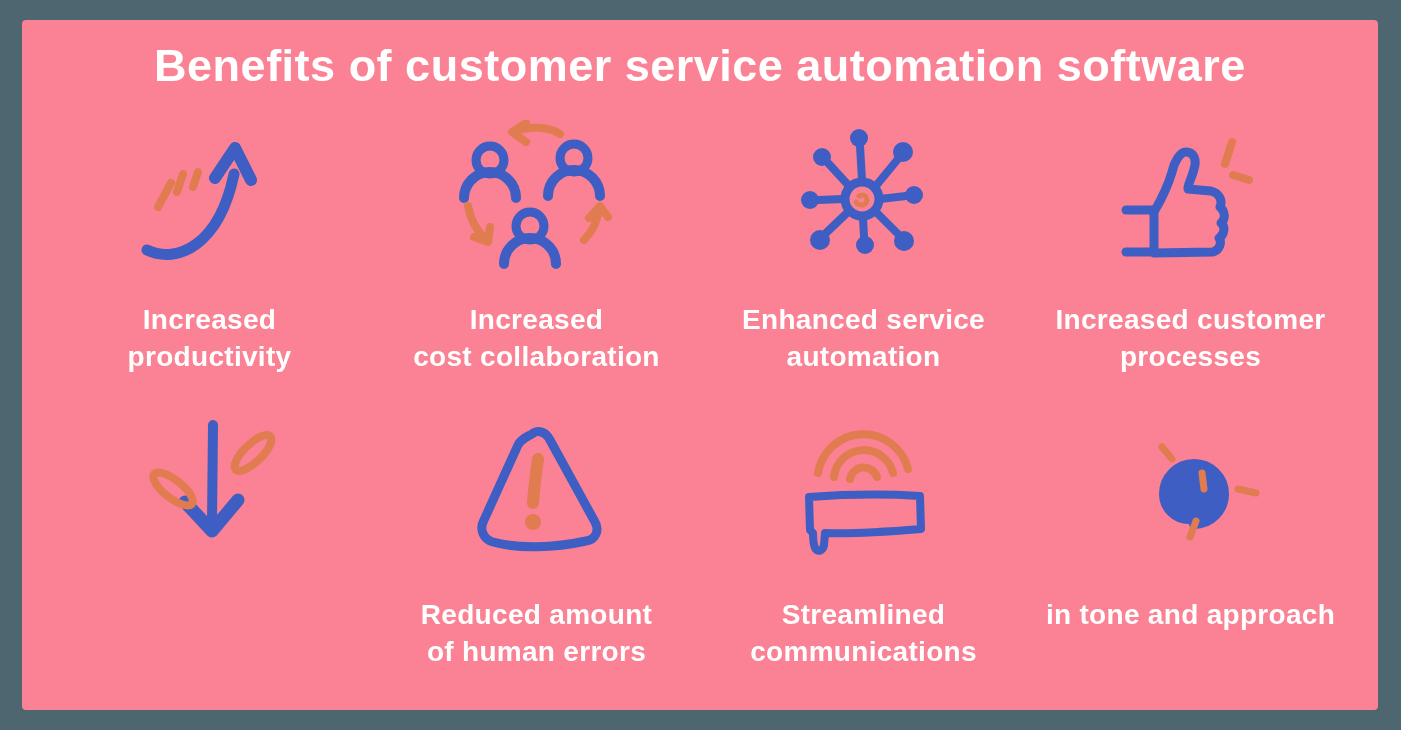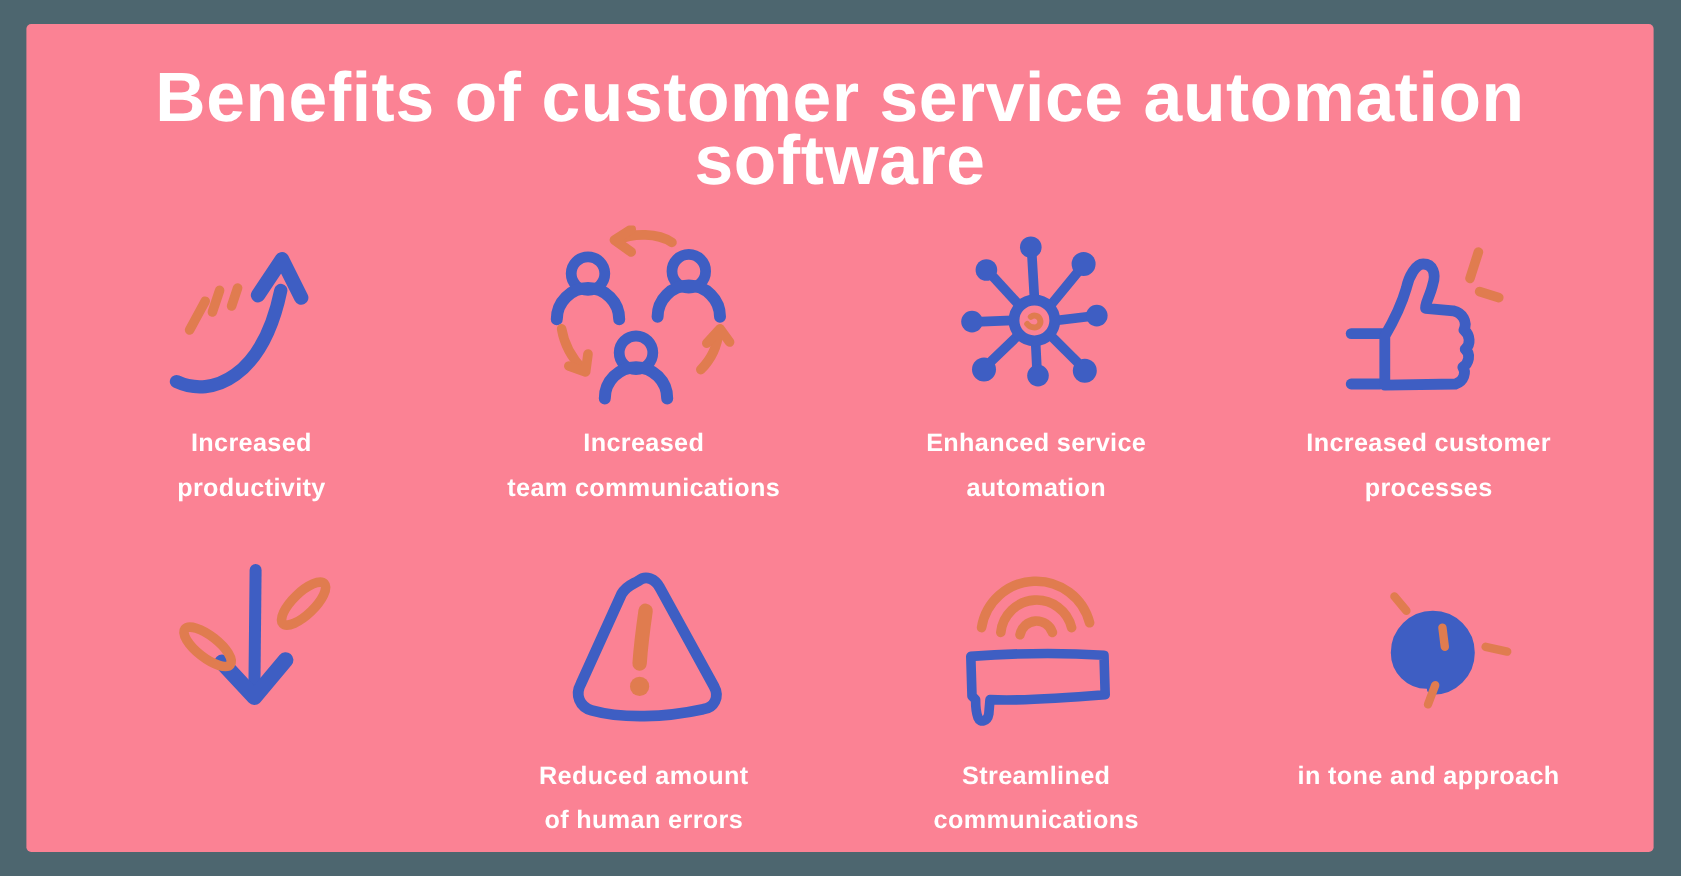--- a/index.html
+++ b/index.html
@@ -9,24 +9,24 @@
     font-family: "Liberation Sans", sans-serif;
     overflow:hidden;
   }
   .panel {
     position:absolute;
     left:22px; top:20px; right:23px; bottom:20px;
     background: var(--panel, #FB8294);
     border-radius:4px;
   }
   .title {
-    margin-top:36px;
+    margin-top:20px;
     text-align:center;
     color: var(--text, #FFFFFF);
-    font-size:58px;
+    font-size:45px;
     font-weight:bold;
     letter-spacing:0.5px;
     line-height:52px;
   }
   .row {
     display:grid;
     grid-template-columns: repeat(4, 1fr);
     padding:0 24px;
   }
   .row1 { margin-top:22px; }
@@ -37,24 +37,24 @@
     align-items:center;
   }
   .icon-box {
     height:158px;
     display:flex;
     align-items:flex-end;
     justify-content:center;
   }
   .row2 .icon-box { height:152px; }
   .label {
-    margin-top:11px;
+    margin-top:29px;
     text-align:center;
     color: var(--text, #FFFFFF);
-    font-size:21px;
+    font-size:28px;
     font-weight:600;
     line-height:37px;
     letter-spacing:0.3px;
   }
   .label div { white-space:nowrap; }
   svg { display:block; }
   .bs { stroke: var(--blue, #3E5EC3); fill:none; stroke-linecap:round; stroke-linejoin:round; }
   .bf { fill: var(--blue, #3E5EC3); stroke:none; }
   .os { stroke: var(--orange, #E07C4F); fill:none; stroke-linecap:round; stroke-linejoin:round; }
   .of { fill: var(--orange, #E07C4F); stroke:none; }
@@ -96,21 +96,21 @@
           <path class="os" stroke-width="8" d="M106,14 C94,6 74,6 60,12"></path>
           <path class="os" stroke-width="8" d="M72,3 L58,12 L72,22"></path>
           <path class="os" stroke-width="8" d="M14,86 C16,98 22,110 32,120"></path>
           <path class="os" stroke-width="8" d="M20,117 L34,122 L36,107"></path>
           <path class="os" stroke-width="8" d="M130,120 C139,111 144,99 145,88"></path>
           <path class="os" stroke-width="8" d="M135,98 L146,86 L154,97"></path>
         </svg>
       </div>
       <div class="label">
         <div>Increased</div>
-          <div>team communications</div>
+          <div>cost collaboration</div>
       </div>
     </div>
 
     <div class="cell">
       <div class="icon-box">
         <svg width="150" height="150" viewBox="0 0 150 150">
           <path class="bs" stroke-width="8" d="M73,58 L71,24"></path>
           <path class="bs" stroke-width="8" d="M86,65 L109,37"></path>
           <path class="bs" stroke-width="8" d="M91,77 L117,74"></path>
           <path class="bs" stroke-width="8" d="M86,89 L109,112"></path>

